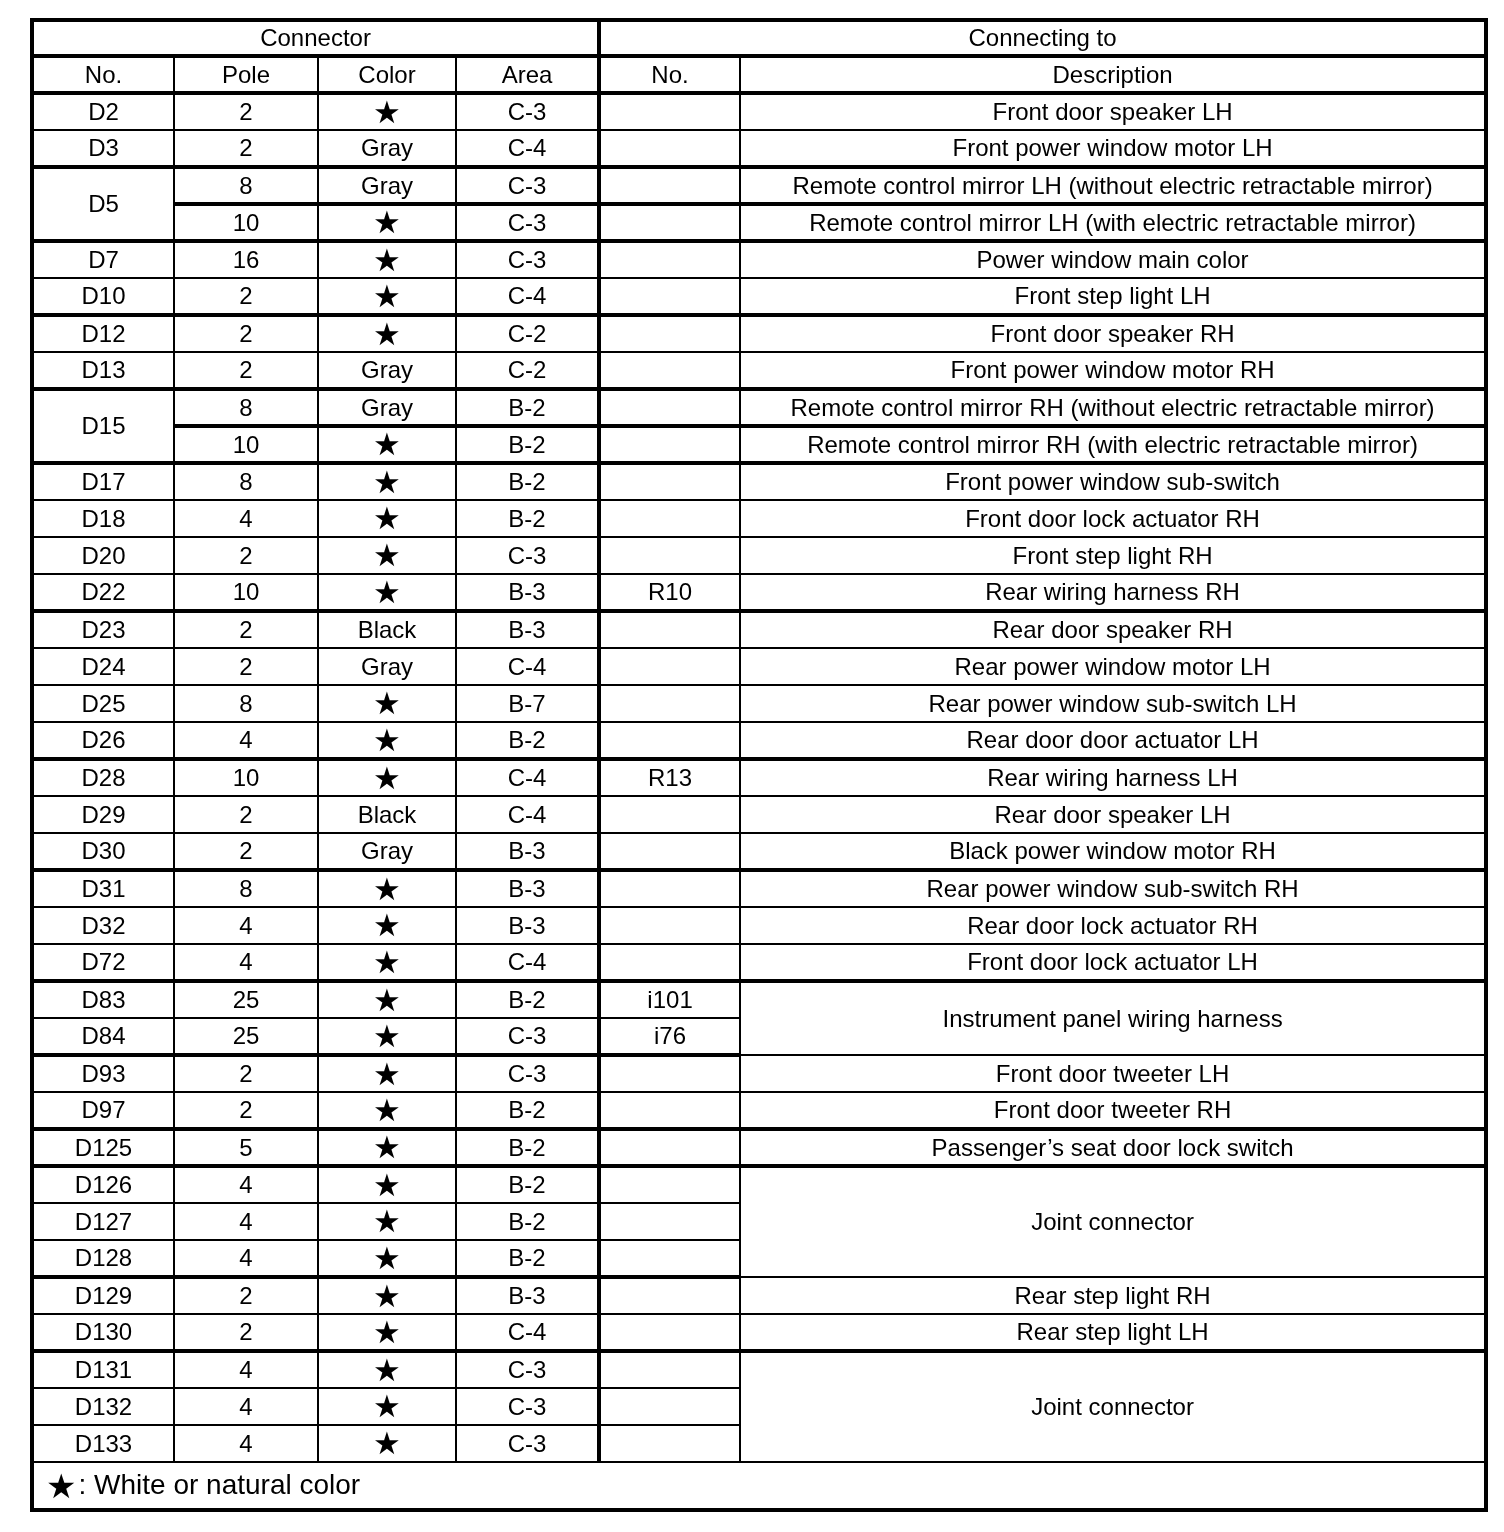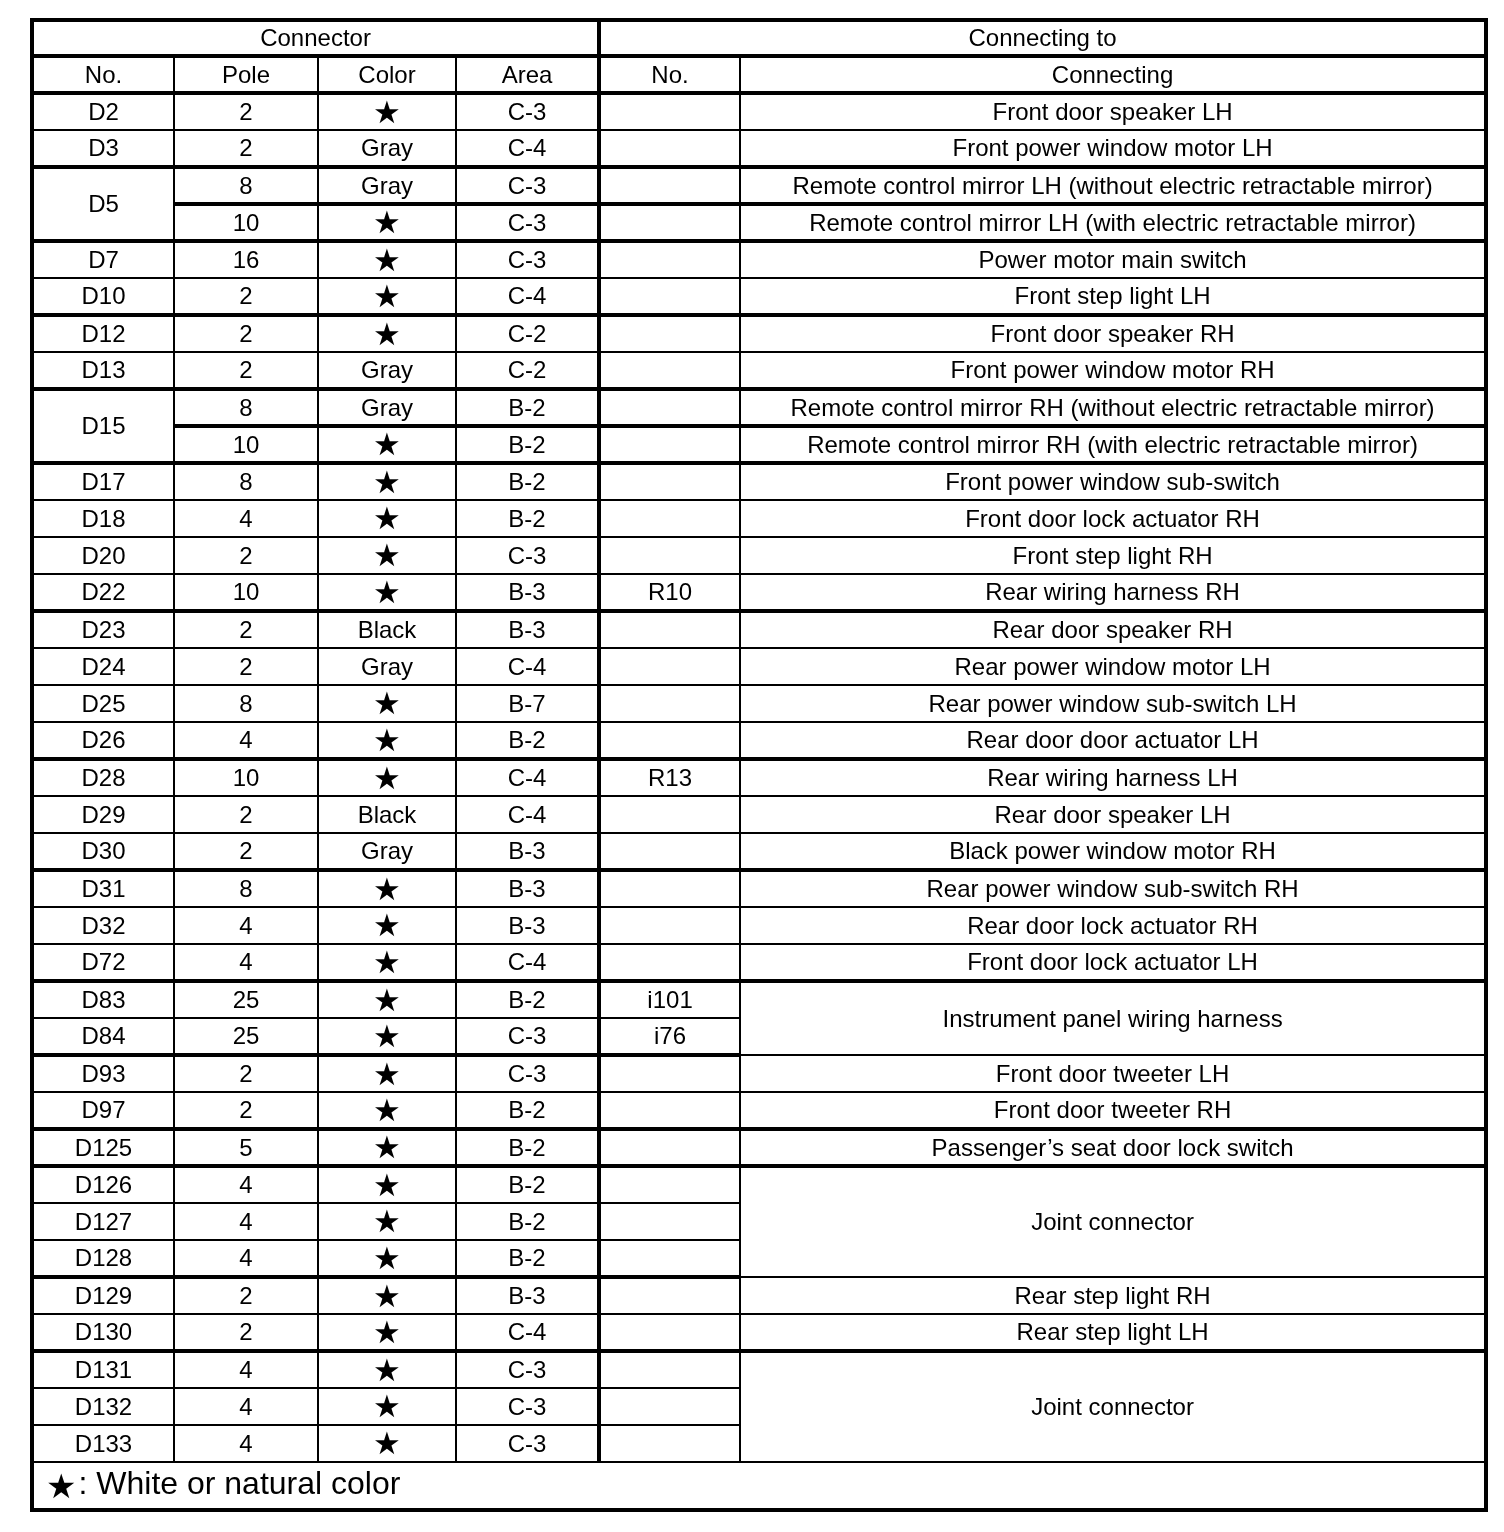--- a/index.html
+++ b/index.html
@@ -59,21 +59,21 @@
   tfoot td.legend-cell {
     text-align: left;
     padding-left: 12px;
   }
   .legend-star {
     font-size: 34px;
     vertical-align: -4px;
     margin-right: 2px;
   }
   .legend-text {
-    font-size: 32px;
+    font-size: 28px;
   }
 </style>
 </head>
 <body>
 
 <div class="sheet">
   <table class="conn">
     <colgroup>
       <col style="width:142px">
       <col style="width:144px">
@@ -86,21 +86,21 @@
       <tr class="grp thick">
         <th colspan="4">Connector</th>
         <th colspan="2" class="sep">Connecting to</th>
       </tr>
       <tr class="cols thick">
         <th>No.</th>
         <th>Pole</th>
         <th>Color</th>
         <th>Area</th>
         <th class="sep">No.</th>
-        <th>Connecting</th>
+        <th>Description</th>
       </tr>
     </thead>
     <tbody id="rows">
         <tr>
           <td>D2</td>
           <td>2</td>
           <td class="star">★</td>
           <td>C-3</td>
           <td class="sep"></td>
           <td class="desc">Front door speaker LH</td>
@@ -127,21 +127,21 @@
           <td>C-3</td>
           <td class="sep"></td>
           <td class="desc">Remote control mirror LH (with electric retractable mirror)</td>
         </tr>
         <tr>
           <td>D7</td>
           <td>16</td>
           <td class="star">★</td>
           <td>C-3</td>
           <td class="sep"></td>
-          <td class="desc">Power motor main switch</td>
+          <td class="desc">Power window main color</td>
         </tr>
         <tr class="thick">
           <td>D10</td>
           <td>2</td>
           <td class="star">★</td>
           <td>C-4</td>
           <td class="sep"></td>
           <td class="desc">Front step light LH</td>
         </tr>
         <tr>

